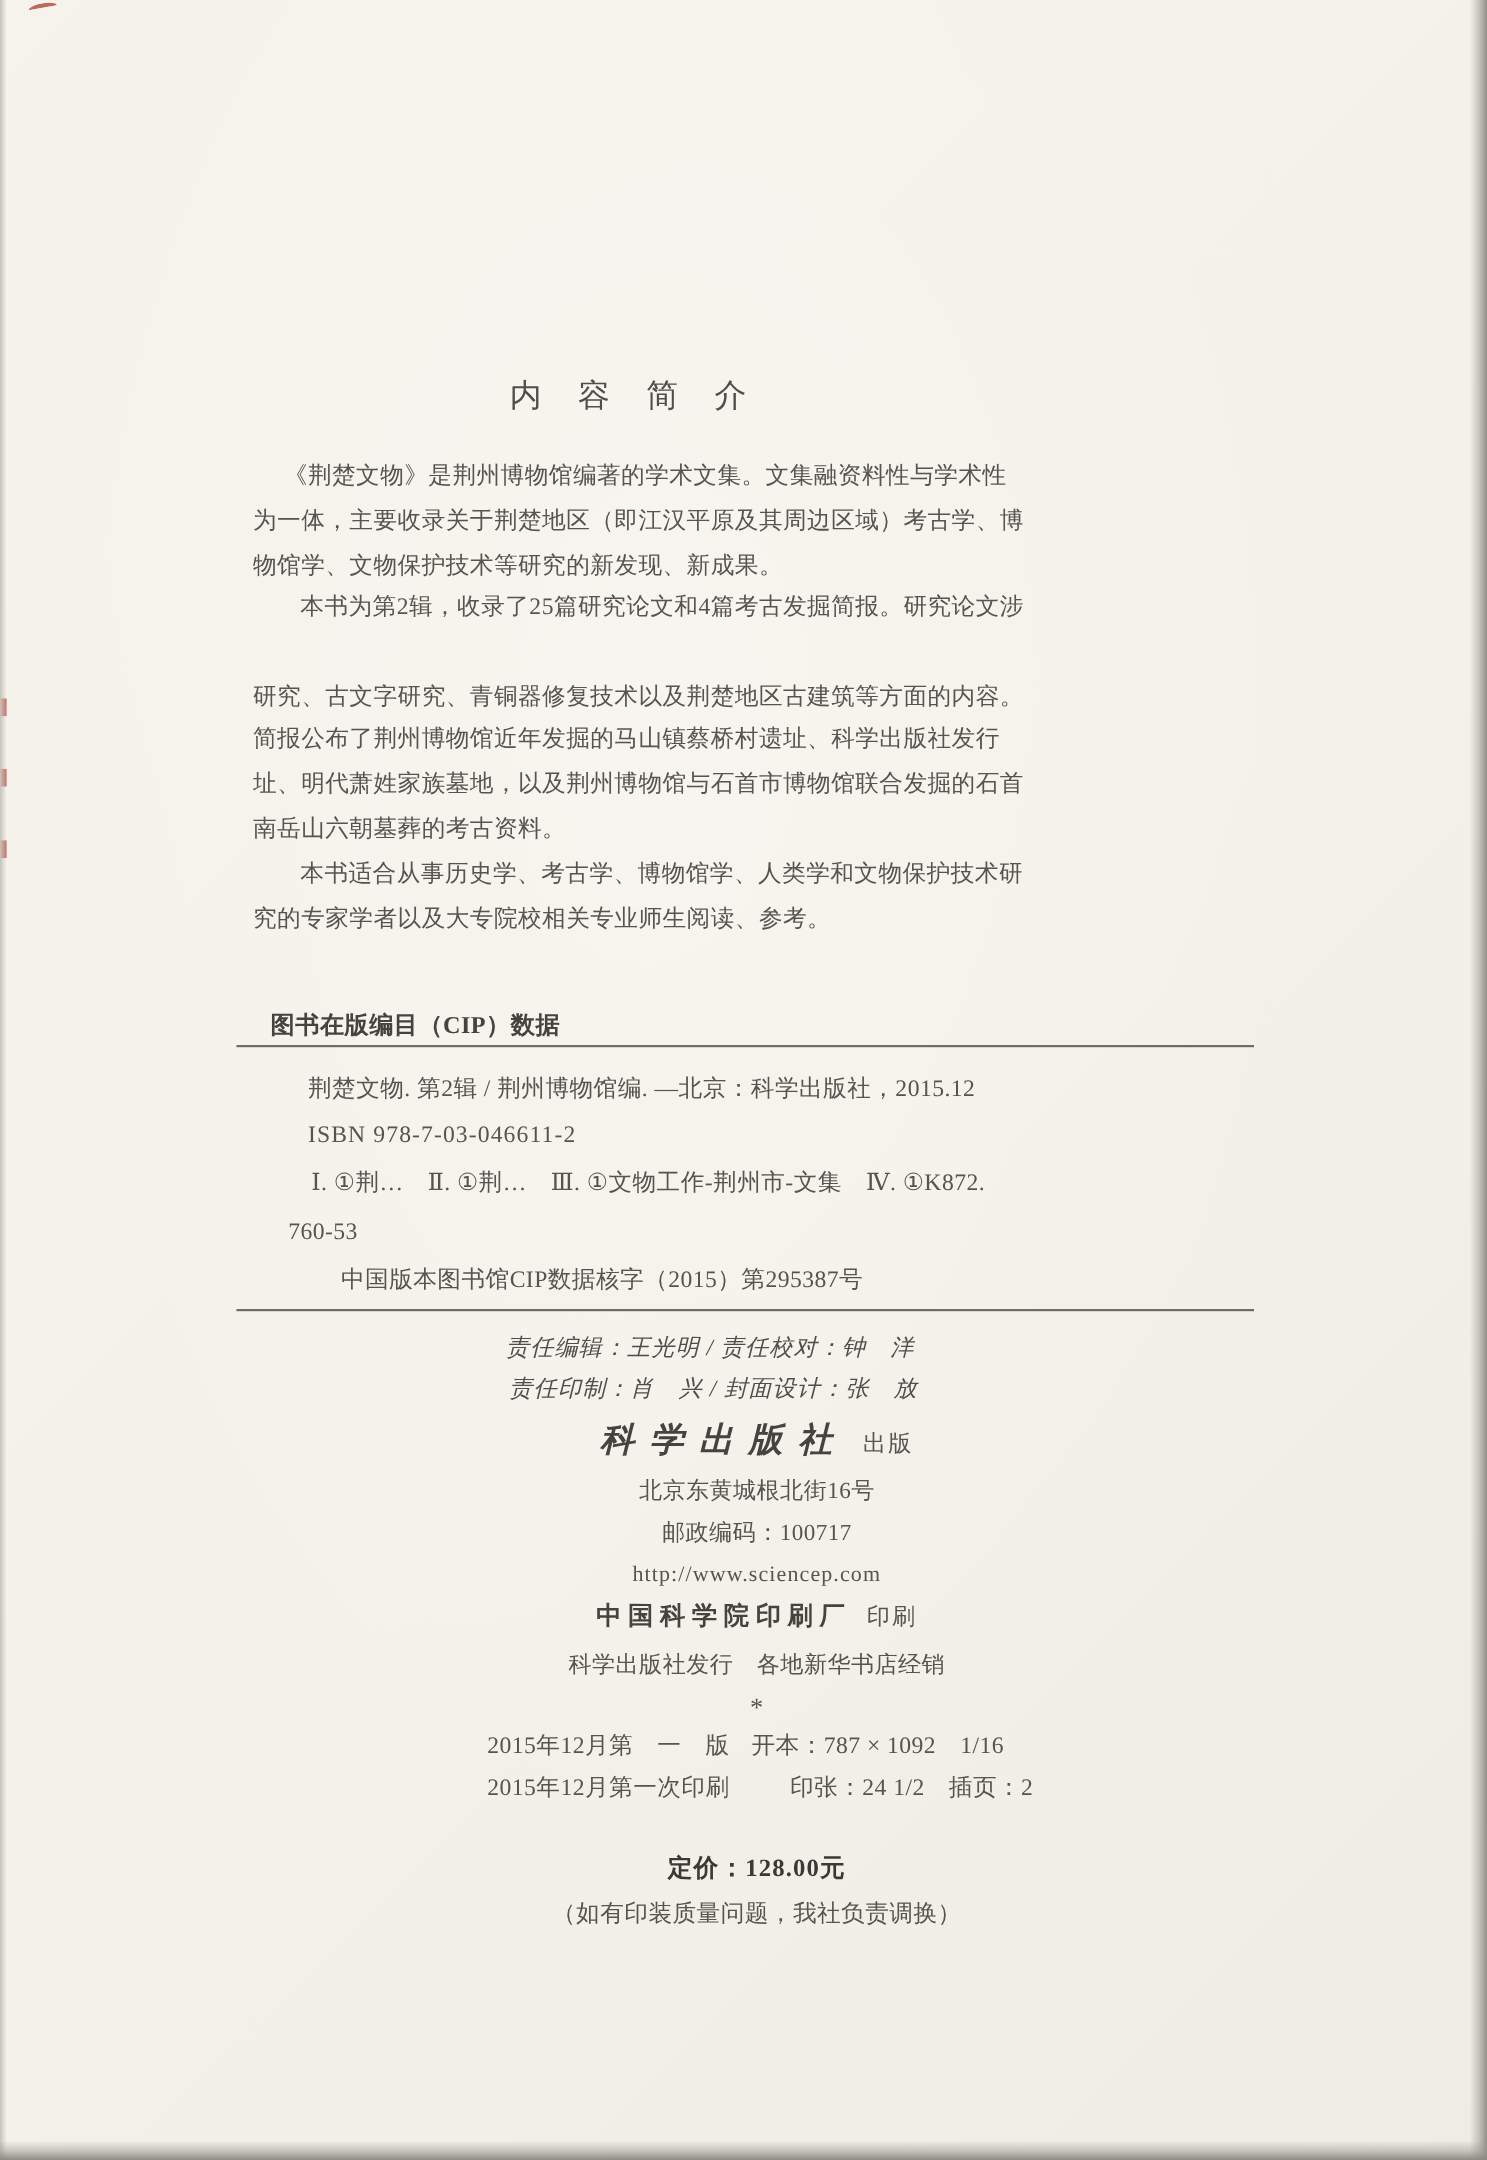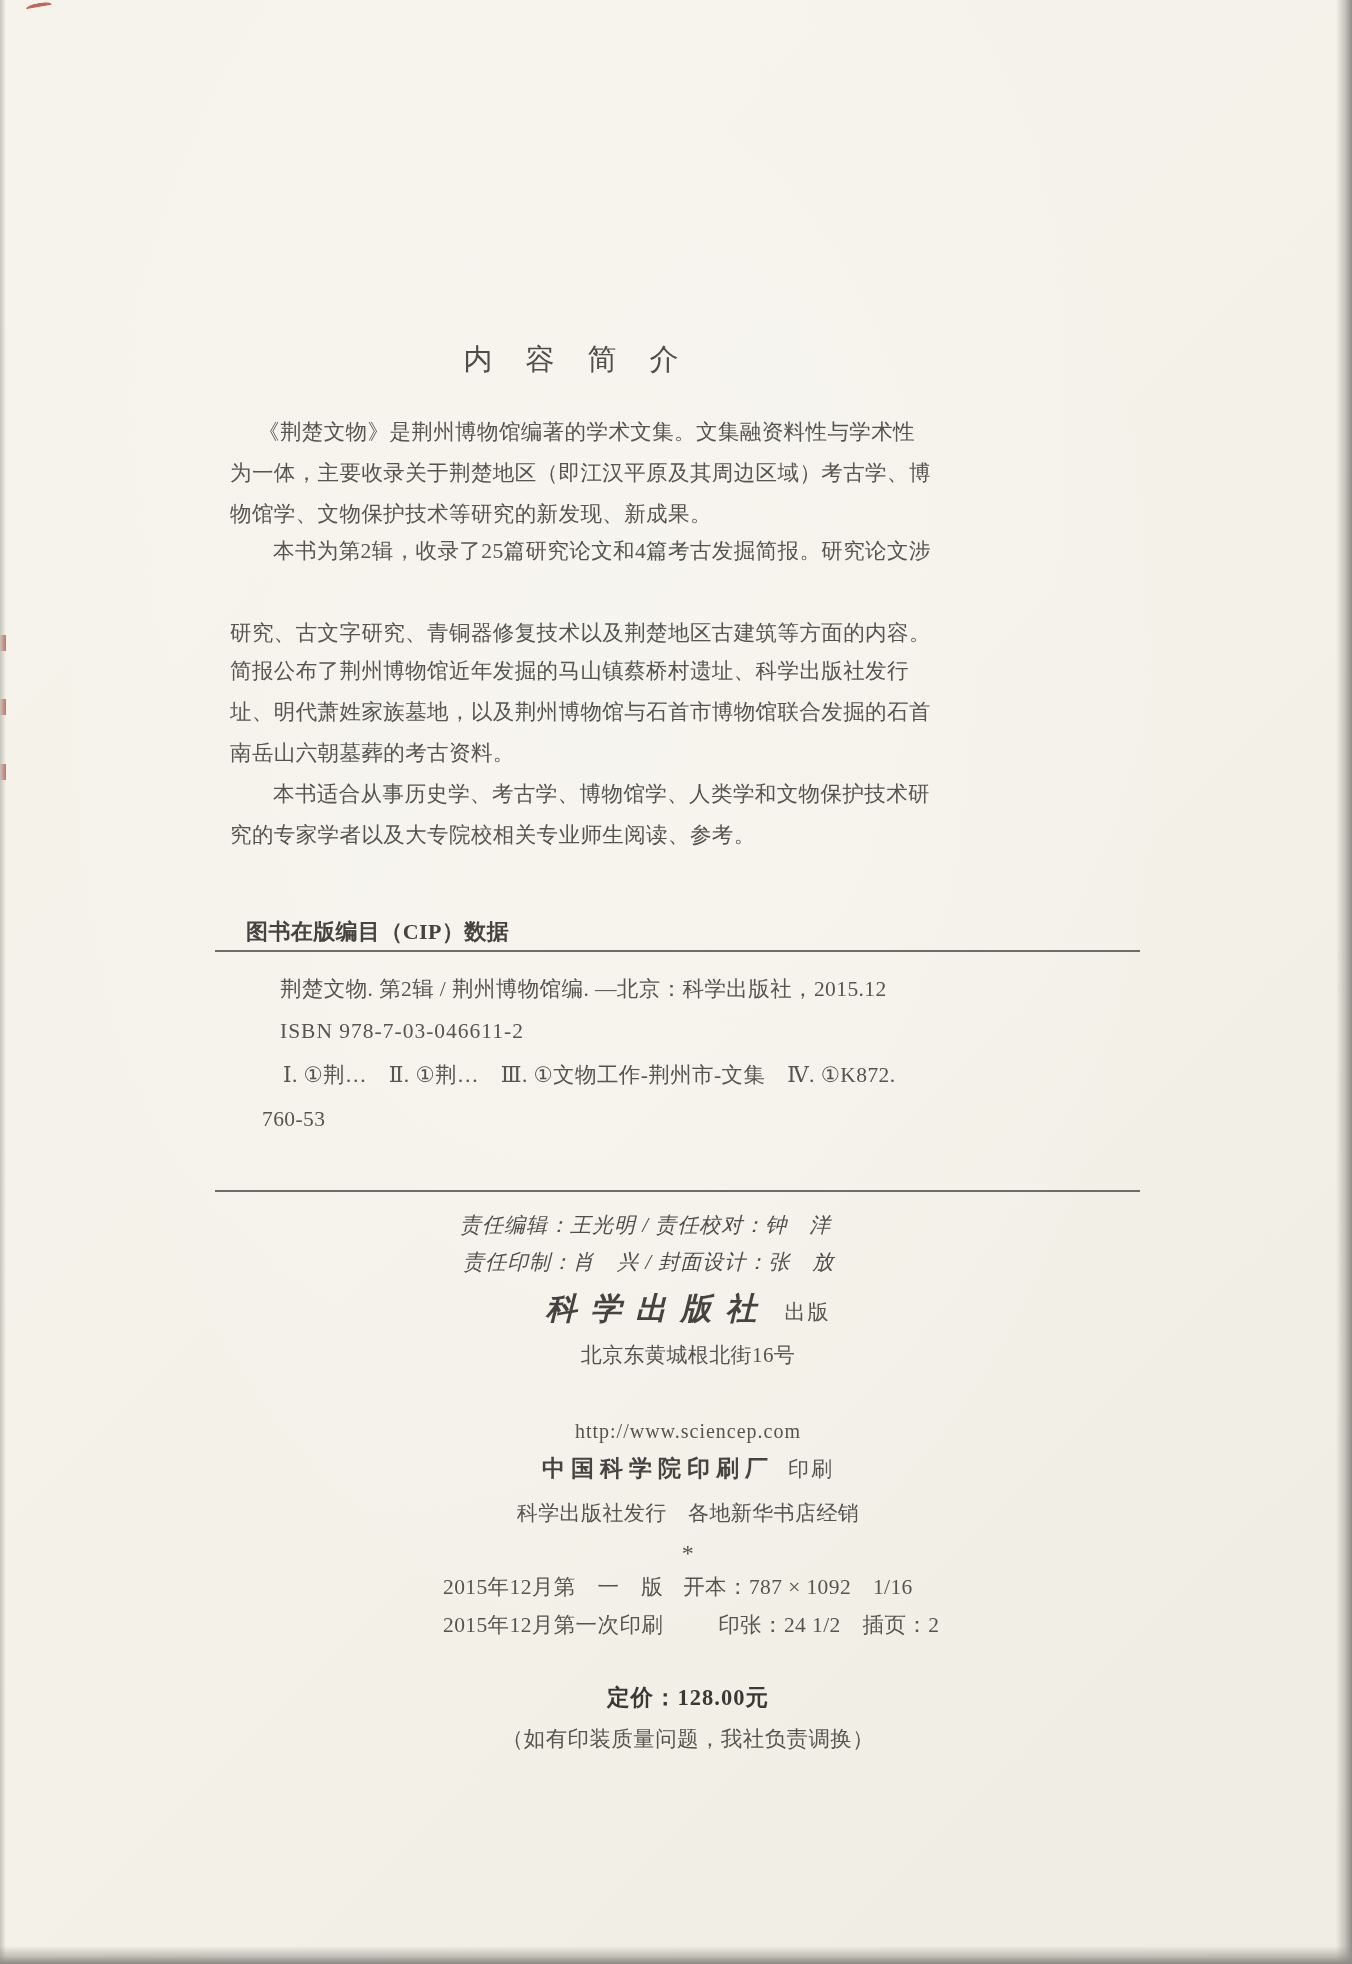--- a/index.html
+++ b/index.html
@@ -63,28 +63,30 @@
   <div class="line" style="left:230px;top:822px;">究的专家学者以及大专院校相关专业师生阅读、参考。</div>
 
   <div class="line cip-head" style="left:246px;top:918px;"><span>图书在版编目（</span><span>CIP</span><span>）数据</span></div>
 
   <div class="rule" style="left:215px;top:950px;width:925px;"></div>
 
   <div class="line" style="left:280px;top:976px;">荆楚文物. 第2辑 / 荆州博物馆编. —北京：科学出版社，2015.12</div>
   <div class="line" style="left:280px;top:1018px;letter-spacing:1px;">ISBN 978-7-03-046611-2</div>
   <div class="line" style="left:283px;top:1062px;">Ⅰ. ①荆…　Ⅱ. ①荆…　Ⅲ. ①文物工作-荆州市-文集　Ⅳ. ①K872.</div>
   <div class="line" style="left:262px;top:1106px;">760-53</div>
+  <div class="line" style="left:310px;top:1150px;">中国版本图书馆CIP数据核字（2015）第295387号</div>
 
   <div class="rule" style="left:215px;top:1190px;width:925px;"></div>
 
   <div class="line staff" style="left:460px;top:1212px;text-align:right;">责任编辑：王光明 / 责任校对：钟　洋</div>
   <div class="line staff" style="left:463px;top:1249px;">责任印制：肖　兴 / 封面设计：张　放</div>
 
   <div class="line center" style="top:1290px;"><span class="logo">科学出版社</span><span class="suffix">出版</span></div>
   <div class="line center pub" style="top:1342px;">北京东黄城根北街16号</div>
+  <div class="line center pub" style="top:1380px;">邮政编码：100717</div>
   <div class="line center pub url" style="top:1419px;">http://www.sciencep.com</div>
   <div class="line center" style="top:1455px;"><span class="logo-sm">中国科学院印刷厂</span><span class="suffix">印刷</span></div>
   <div class="line center pub" style="top:1500px;">科学出版社发行　各地新华书店经销</div>
   <div class="line center pub" style="top:1538px;font-size:24px;">*</div>
 
   <div class="line" style="left:443px;top:1574px;"><span>2015年12月第　一　版</span><span style="margin-left:20px;">开本：787 × 1092　1/16</span></div>
   <div class="line" style="left:443px;top:1612px;"><span>2015年12月第一次印刷</span><span style="margin-left:55px;">印张：24 1/2　插页：2</span></div>
   <div class="line center price" style="top:1684px;">定价：128.00元</div>
   <div class="line center" style="top:1726px;">（如有印装质量问题，我社负责调换）</div>
 

